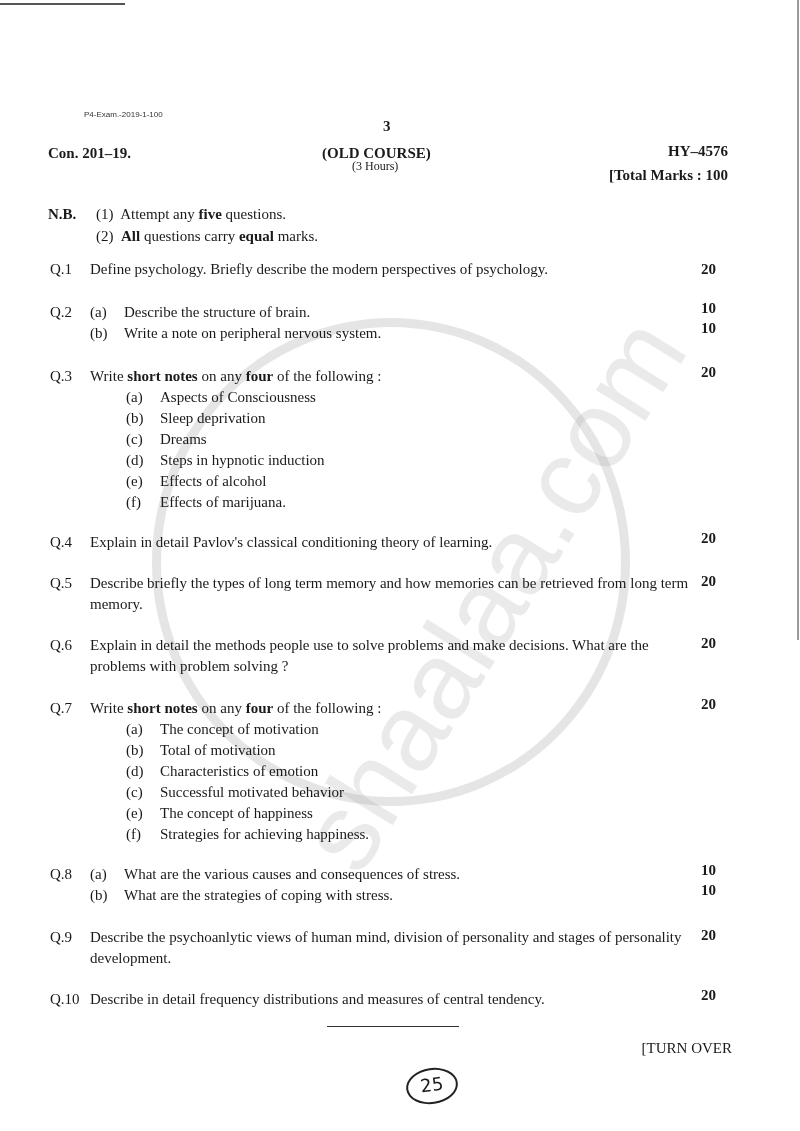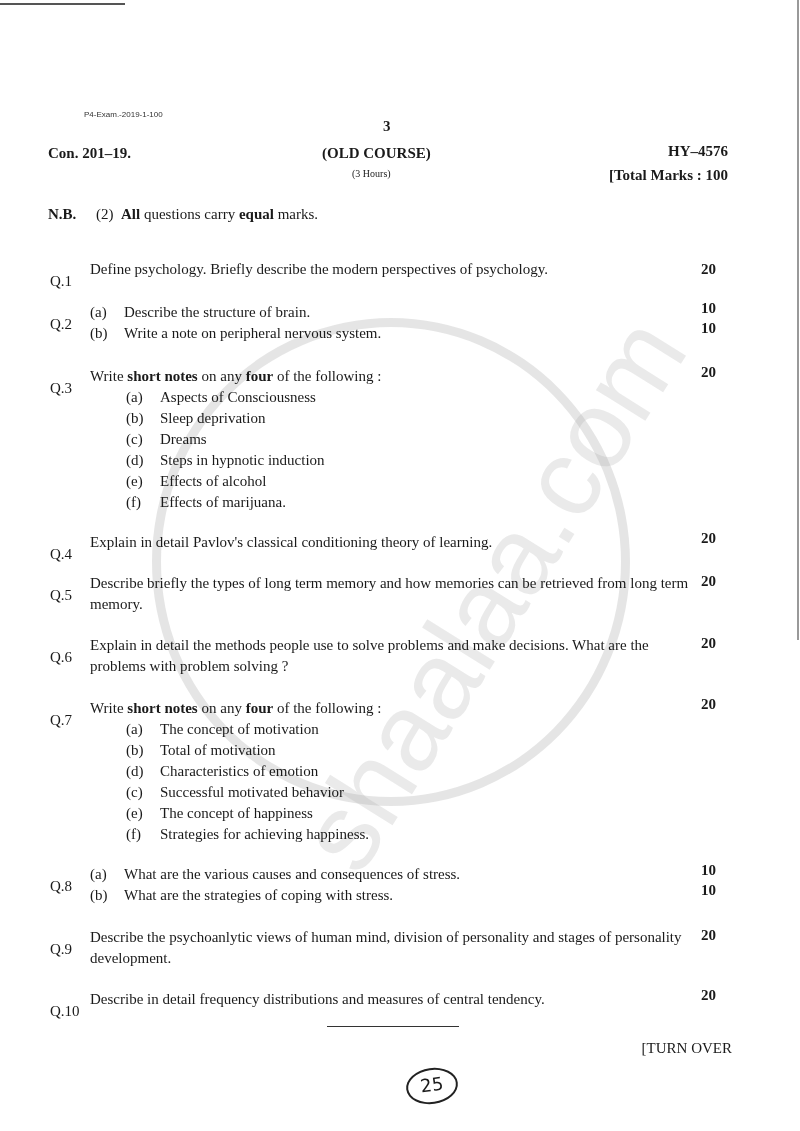--- a/index.html
+++ b/index.html
@@ -10,25 +10,25 @@
   }
   .page { position: absolute; inset: 0; }
   .top-rule { position: absolute; left: 0; top: 3px; width: 125px; height: 2px; background: #555; }
   .right-edge { position: absolute; right: 1px; top: 0; width: 2px; height: 640px; background: #999; }
   .small-code { position: absolute; left: 48px; top: 110px; font-family: "Liberation Sans", sans-serif; font-size: 8px; color: #333; padding-left: 36px; }
   .page-num { position: absolute; left: 383px; top: 118px; font-size: 15px; font-weight: bold; }
   .hdr { position: absolute; font-size: 15px; font-weight: bold; }
   .con { left: 48px; top: 145px; }
   .course { left: 322px; top: 145px; }
   .hy { right: 72px; top: 143px; }
-  .hours { position: absolute; left: 352px; top: 168px; font-size: 10px; text-align: right; }
+  .hours { position: absolute; left: 352px; top: 159px; font-size: 12px; text-align: right; }
   .total { right: 72px; top: 167px; }
 
   .row { position: absolute; left: 50px; right: 68px; font-size: 15px; line-height: 21px; }
-  .qnum { position: absolute; left: 0; top: 12px; }
+  .qnum { position: absolute; left: 0; top: 0; }
   .qtext { margin-left: 40px; display: block; }
   .marks { position: absolute; right: 16px; top: 0; font-weight: bold; }
   .sub { position: absolute; left: 40px; }
   .sub .lbl { display: inline-block; width: 34px; }
   .opts { position: absolute; left: 76px; }
   .opt { line-height: 21px; font-size: 15px; }
   .opt .lbl { display: inline-block; width: 34px; }
   b { font-weight: bold; }
 
   .nb { position: absolute; left: 48px; top: 203px; font-size: 15px; line-height: 22px; }
@@ -55,20 +55,24 @@
   <div class="small-code">P4-Exam.-2019-1-100</div>
   <div class="page-num">3</div>
   <div class="hdr con">Con. 201–19.</div>
   <div class="hdr course">(OLD COURSE)</div>
   <div class="hdr hy">HY–4576</div>
   <div class="hours">(3 Hours)</div>
   <div class="hdr total">[Total Marks : 100</div>
 
   <div class="nb">
     <span class="nb-lbl">N.B.</span>
+    <div class="nb-item">
+      <span>(1)</span>&nbsp;
+      <span>Attempt any </span><b>five</b><span> questions.</span>
+    </div>
     <div class="nb-item">
       <span>(2)</span>&nbsp;
       <b>All</b><span> questions carry </span><b>equal</b><span> marks.</span>
     </div>
   </div>
 
   <div class="row" style="top:259px">
     <span class="qnum">Q.1</span>
     <span class="qtext">Define psychology. Briefly describe the modern perspectives of psychology.</span>
     <span class="marks">20</span>

